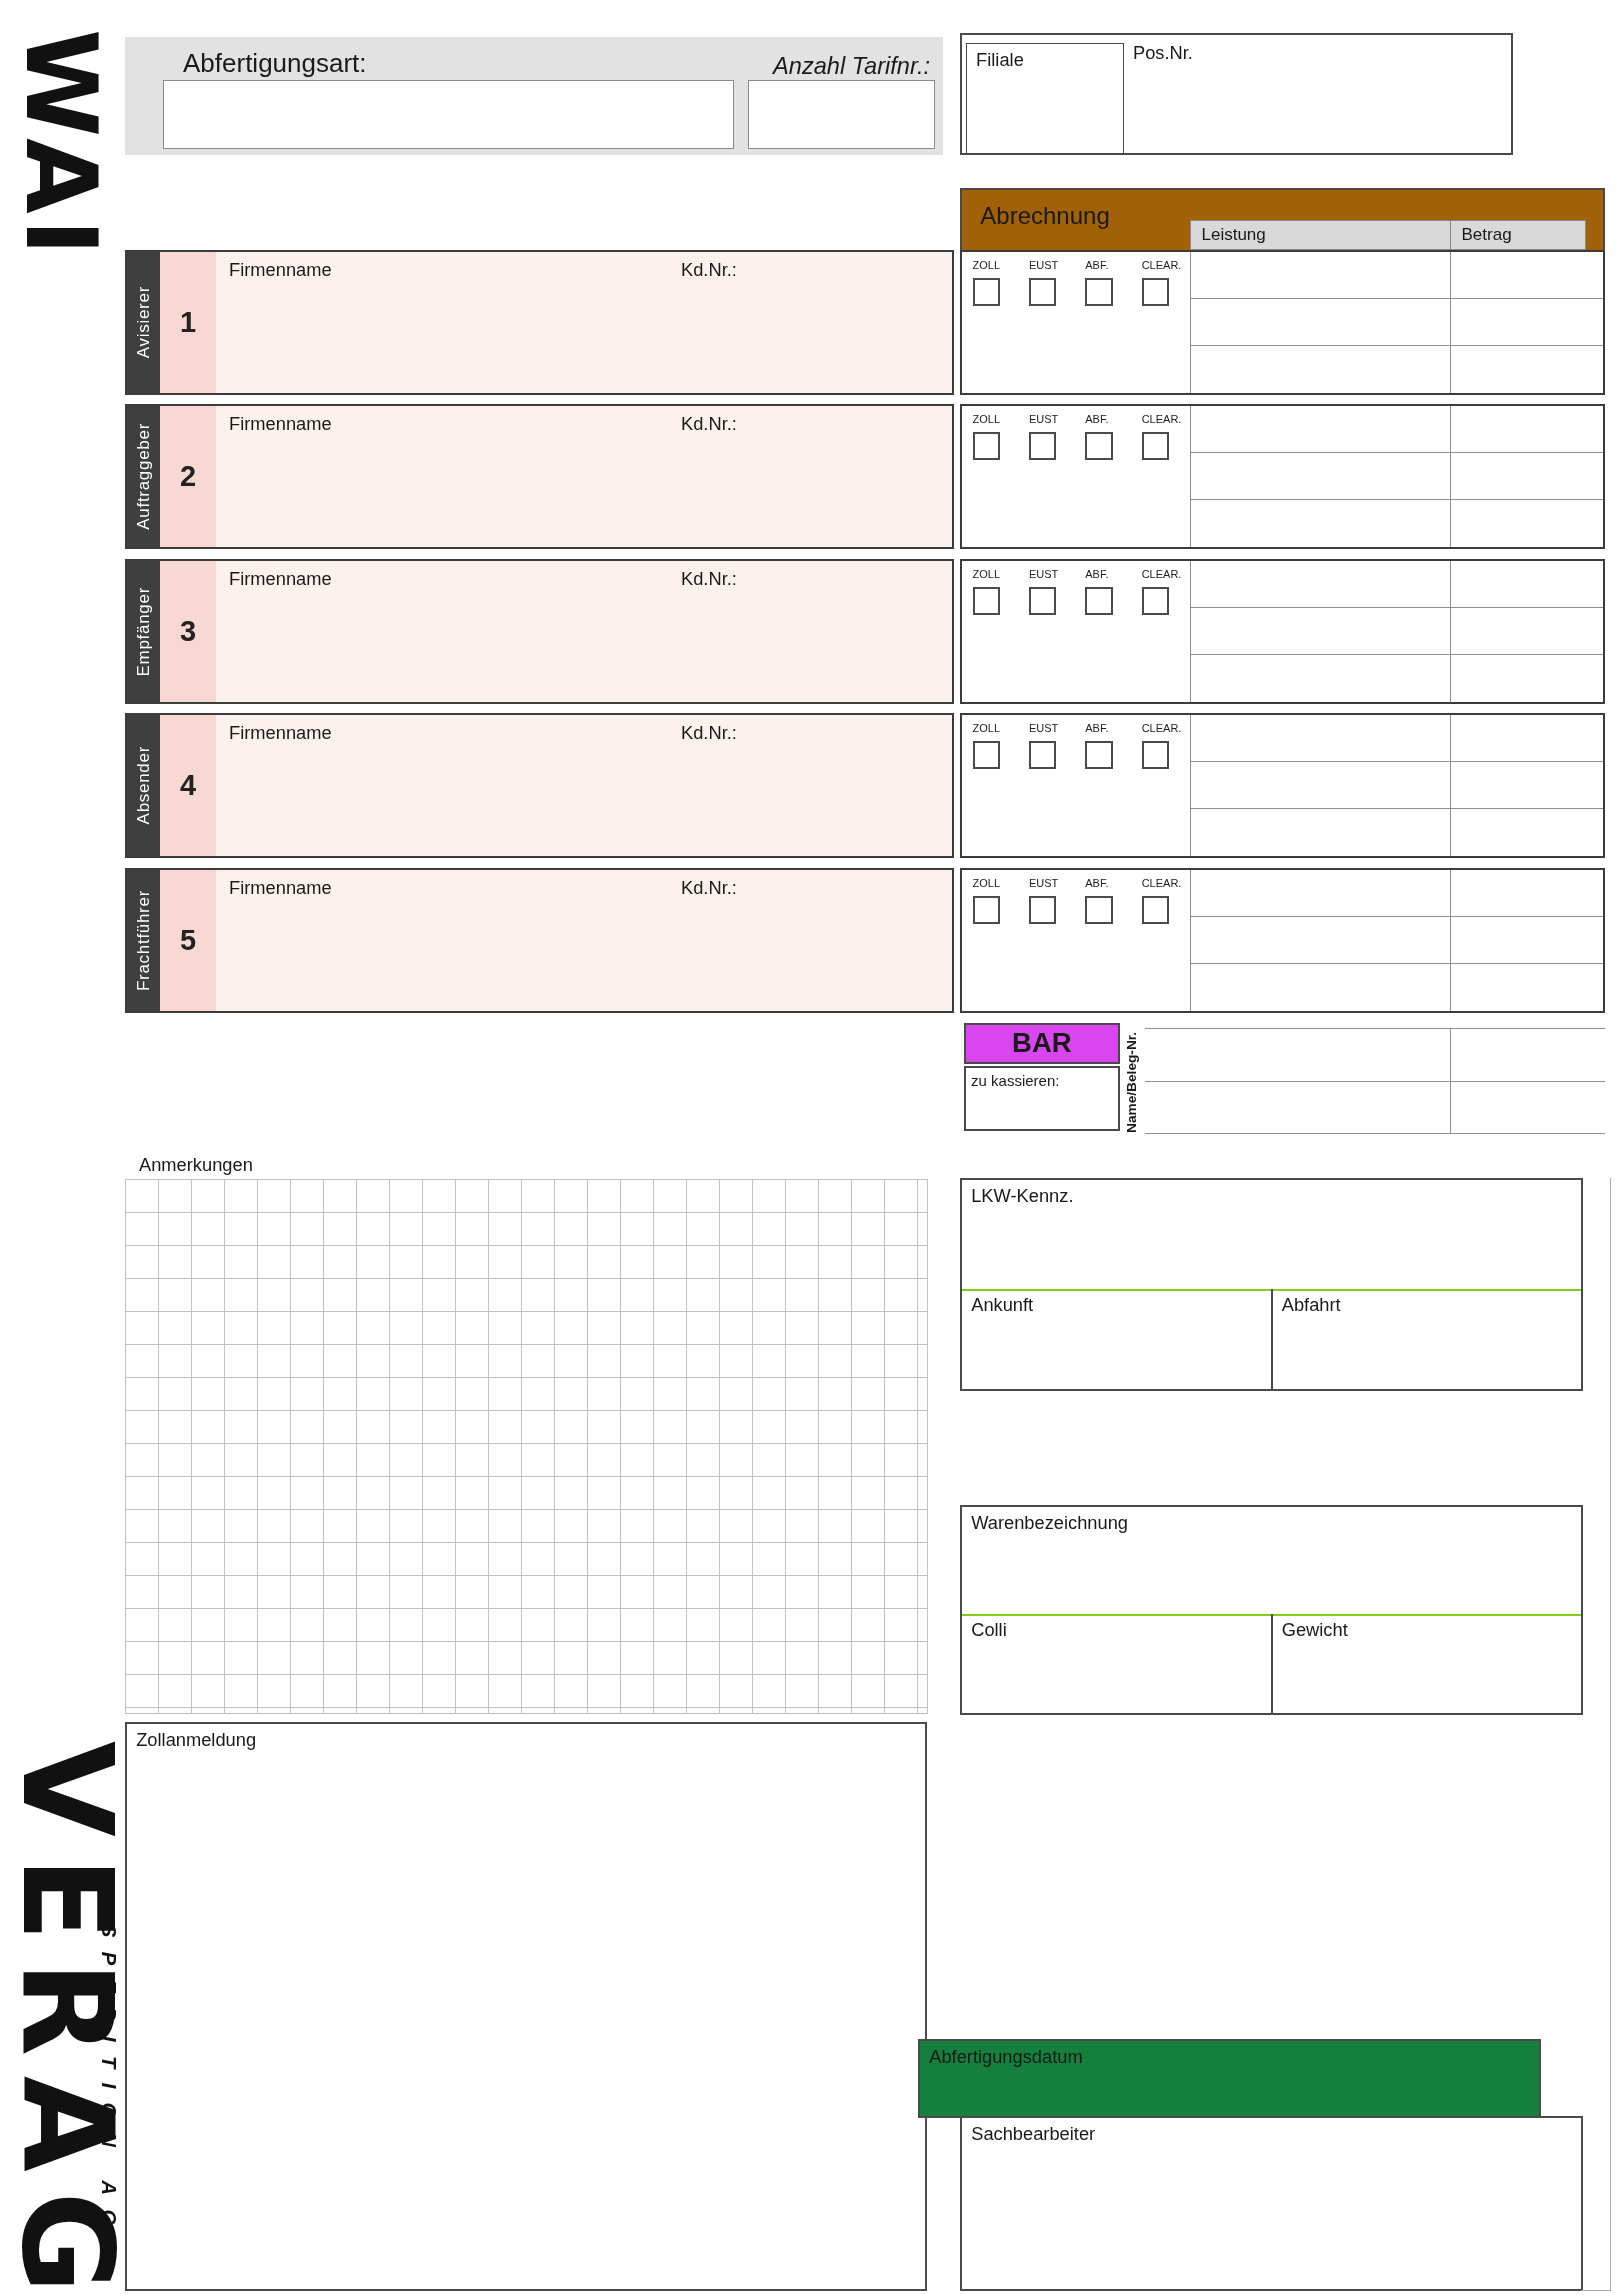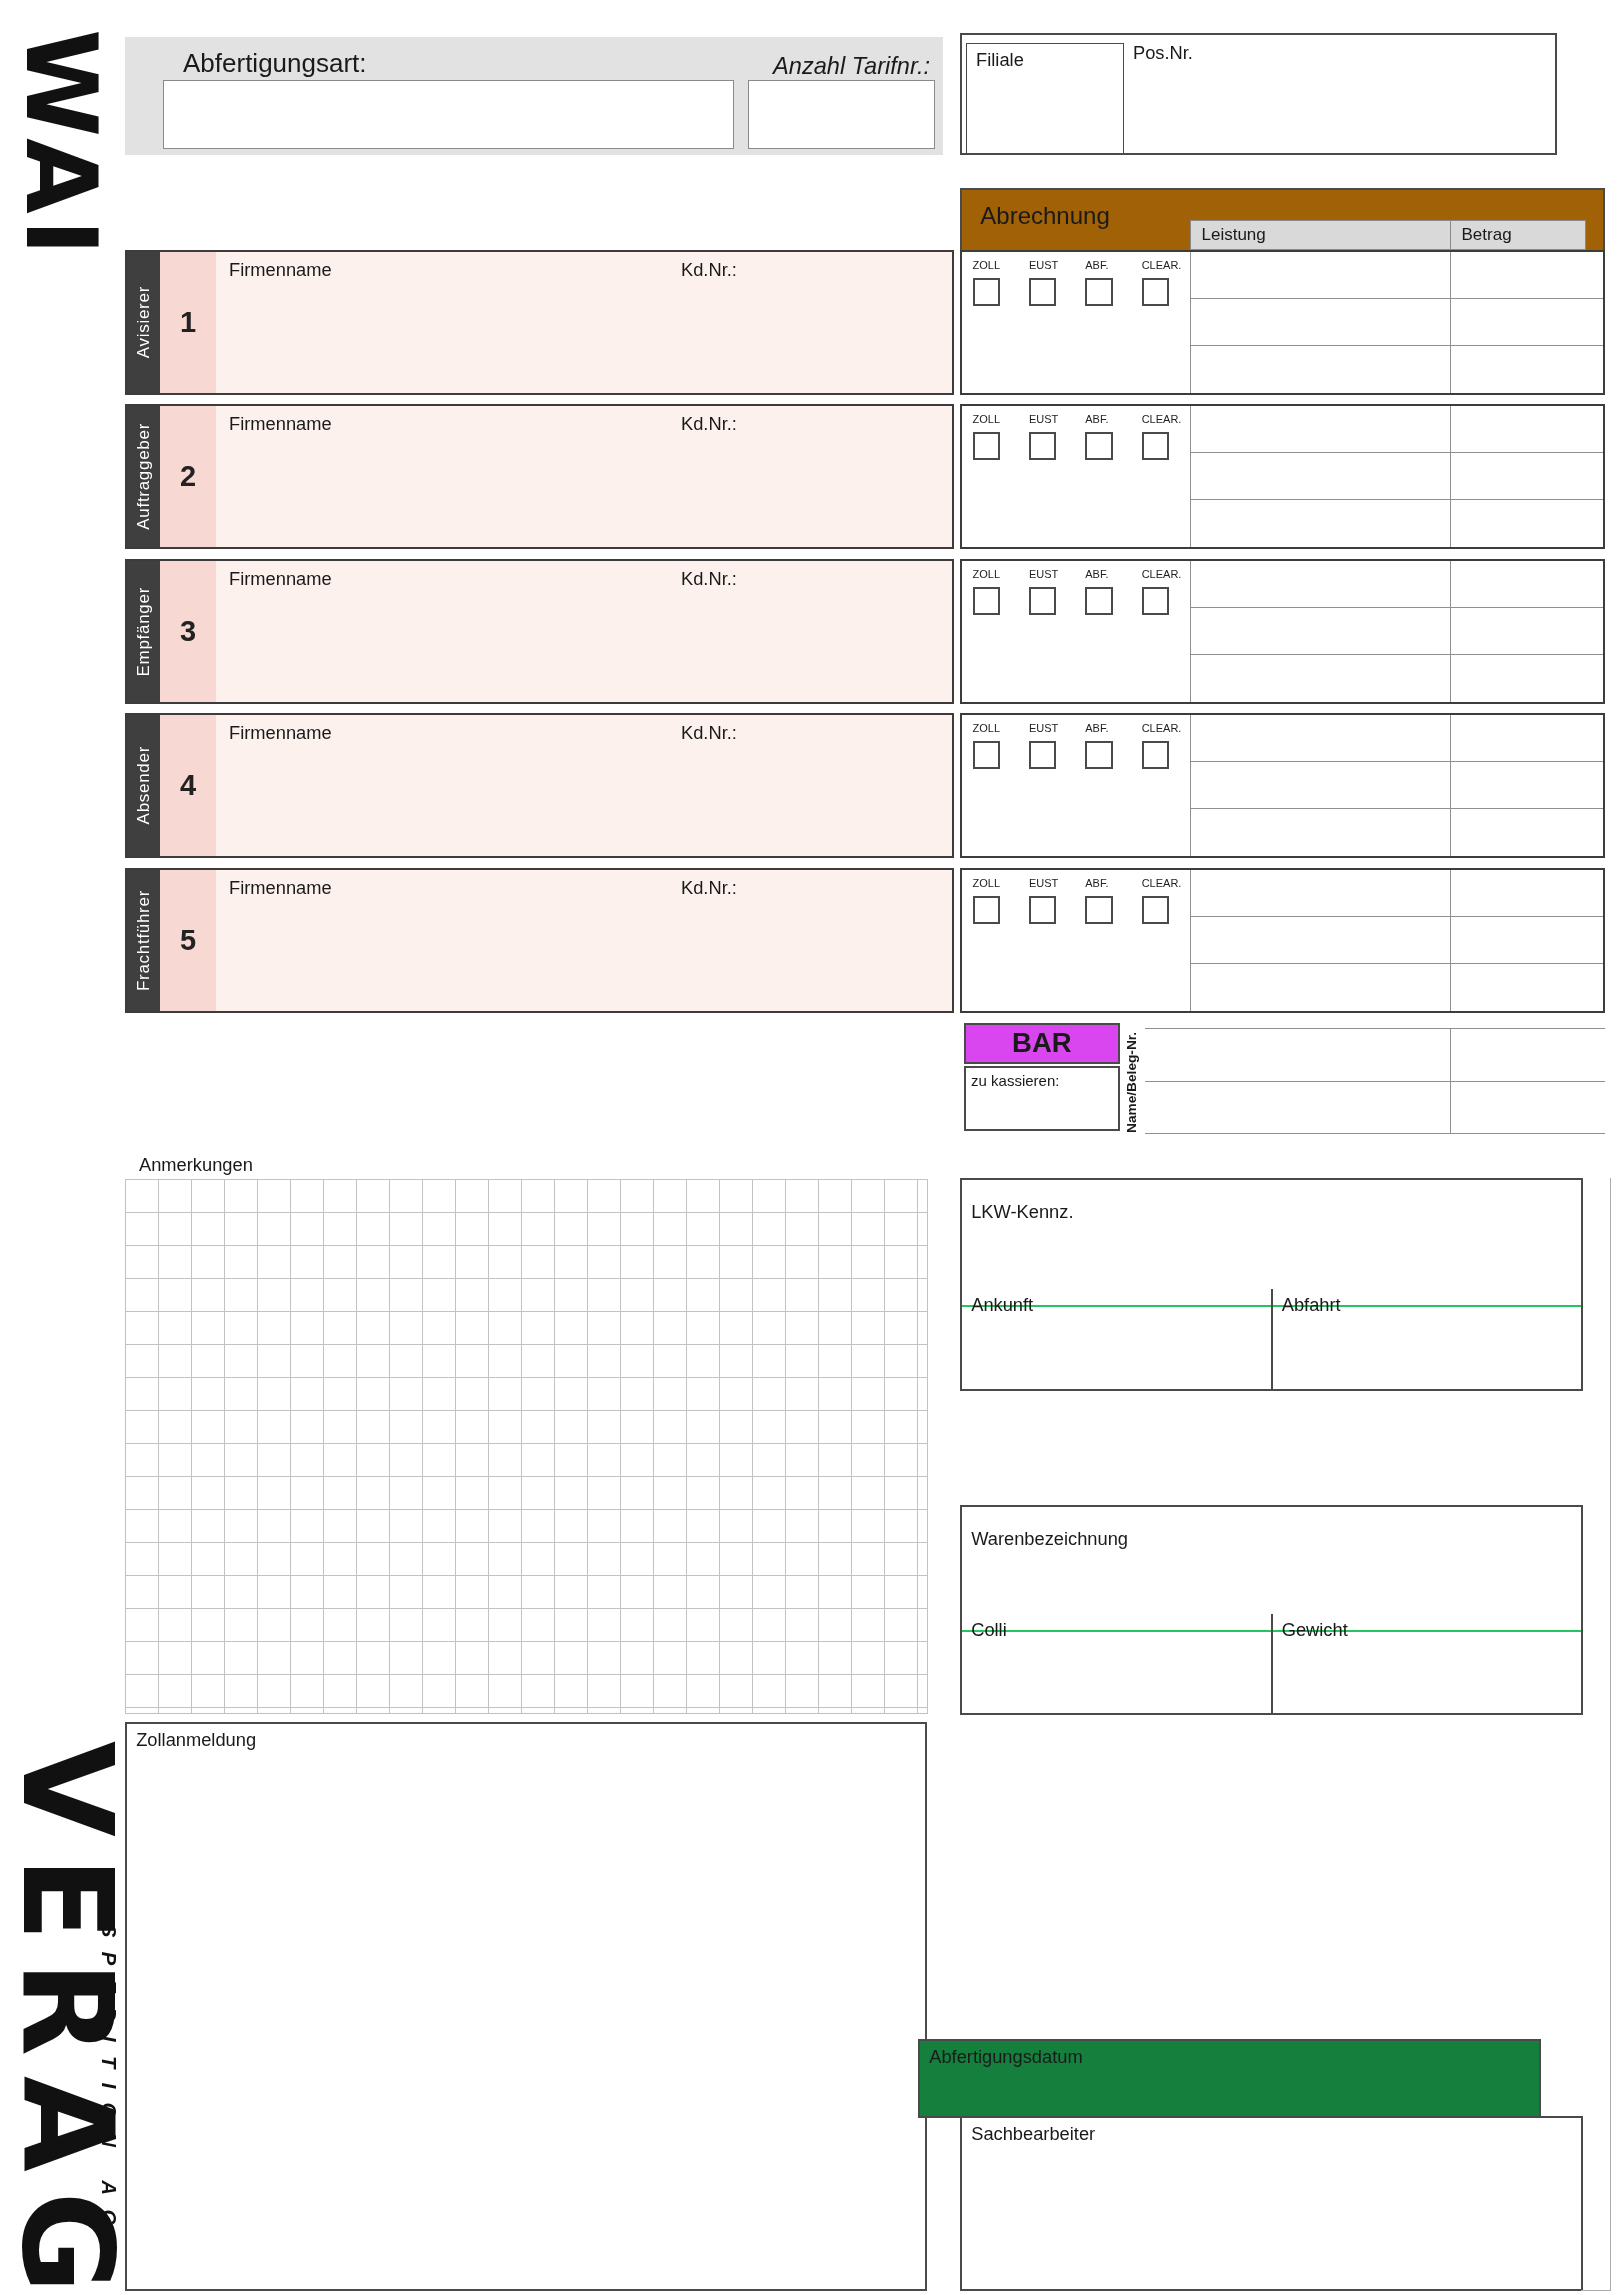--- a/index.html
+++ b/index.html
@@ -17,21 +17,21 @@
 
   
   .top-header { position:absolute; left:125px; top:37px; width:818px; height:118px; background:#e2e2e2; }
   .th-label   { position:absolute; left:58px; top:10.5px; font-size:26px; }
   .th-label2  { position:absolute; left:612px; top:15.7px; width:193px; font-size:23.6px; text-align:right;font-style:italic; }
   .th-input   { position:absolute; background:#fff; border:1.3px solid #8a8a8a; box-sizing:border-box; }
   .th-input.main  { left:38px;  top:43px; width:571px; height:69px; }
   .th-input.small { left:623px; top:43px; width:187px; height:69px; }
 
   
-  .filiale-box { position:absolute; left:960px; top:33px; width:597px; height:122px; border:2px solid #4a4a4a; box-sizing:border-box; background:#fff; }
+  .filiale-box { position:absolute; left:960px; top:33px; width:553px; height:122px; border:2px solid #4a4a4a; box-sizing:border-box; background:#fff; }
   .filiale-sub { position:absolute; left:3.9px; top:7.9px; bottom:0; width:156px; border:1.3px solid #4a4a4a; border-bottom:none; background:#fff; }
   .box-label   { position:absolute; left:9.2px; top:5.2px; font-size:18.3px; }
   .posnr-label { position:absolute; left:171px; top:6.5px; font-size:18.3px; }
   .posnr-field { position:absolute; left:164px; top:0; right:0; bottom:0; }
 
   
   .abr-head  { position:absolute; left:960px; top:188px; width:645px; height:62px; background:#a16207; border:2px solid #4a4a4a; border-bottom:none; box-sizing:border-box; }
   .abr-title { position:absolute; left:18.3px; top:11.8px; font-size:24px; }
   .col-head  { position:absolute; bottom:0; height:30px; background:#d9d9d9; border:1.3px solid #8a8a8a; box-sizing:border-box; font-size:17px; line-height:27.5px; padding-left:10.5px; }
   .col-head.leistung { left:228px; width:262px; }
@@ -72,21 +72,21 @@
   .anm-grid  { position:absolute; left:125px; top:1179px; width:802px; height:534px;
                border-right:0.7px solid #c2c2c2; border-bottom:0.7px solid #c2c2c2;
                background-image:linear-gradient(to right,#c2c2c2 0.7px,transparent 0.7px),
                                 linear-gradient(to bottom,#c2c2c2 0.7px,transparent 0.7px);
                background-size:33px 33px; }
 
   
   .rbox      { position:absolute; left:960px; width:623px; border:2px solid #4a4a4a; box-sizing:border-box; background:#fff; }
   .lkw-block   { top:1178px; height:213px; }
   .waren-block { top:1505px; height:210px; }
-  .rbox-top    { position:absolute; left:0; top:0; right:0; border-bottom:2px solid #22c55e;margin-top:16px; }
+  .rbox-top    { position:absolute; left:0; top:0; right:0; border-bottom:2px solid #84cc16; }
   .lkw-block .rbox-top   { height:109px; }
   .waren-block .rbox-top { height:107px; }
   .rbox-bottom { position:absolute; left:0; right:0; bottom:0; display:flex; }
   .lkw-block .rbox-bottom   { top:109px; }
   .waren-block .rbox-bottom { top:107px; }
   .rcell       { flex:1; position:relative; }
   .rcell.first { border-right:2px solid #4a4a4a; }
 
   .zoll-box  { position:absolute; left:125px; top:1722px; width:802px; height:569px; border:2px solid #4a4a4a; box-sizing:border-box; background:#fff; }
   .datum-box { position:absolute; left:918px; top:2039px; width:623px; height:79px; border:2px solid #4a4a4a; box-sizing:border-box; background:#15803d; }

